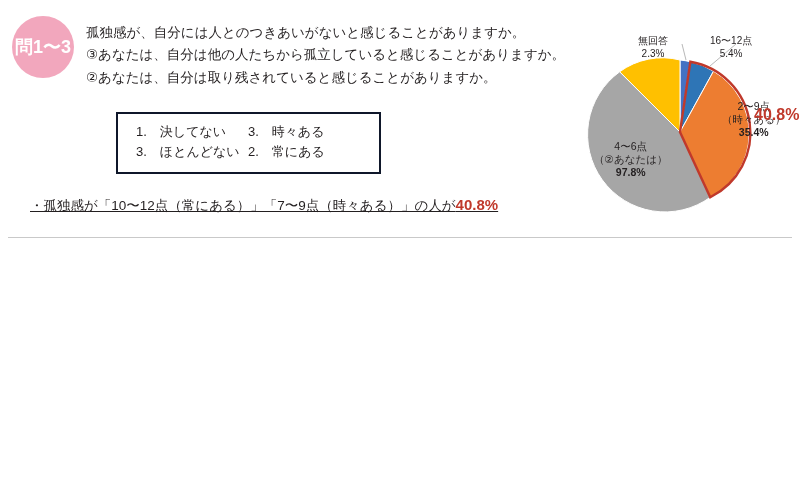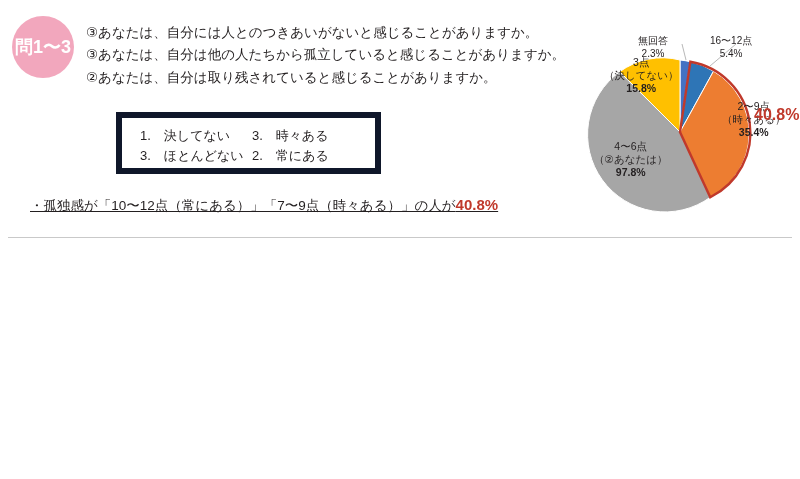--- a/index.html
+++ b/index.html
@@ -28,21 +28,21 @@
     color:#ffffff;font-size:18px;font-weight:bold;letter-spacing:0px;
   }
 
   
   .qlist{position:absolute;left:86px;top:22px;width:470px;}
   .qlist div{font-size:13.5px;line-height:1.65;white-space:nowrap;}
 
   
   .choicebox{
     position:absolute;
-    border:6px solid #0f172a;
+    border:2px solid #0f172a;
     background:#ffffff;
     box-sizing:border-box;
   }
   #choicebox-top{left:116px;top:112px;width:265px;height:62px;}
   .choicerow{display:flex;font-size:13px;line-height:1.55;}
   .choicerow .c{white-space:nowrap;}
   #choicebox-top .inner{padding:8px 0 0 18px;}
   #choicebox-top .c1{width:112px;}
 
   
@@ -69,21 +69,21 @@
 </head>
 <body>
 
 <div class="divider"></div>
 
 <section class="panel" id="panel-top">
 
   <div class="badge">問1〜3</div>
 
   <div class="qlist">
-    <div>③あなたは、自分には人とのつきあいがないと感じることがありますか。</div>
+    <div>孤独感が、自分には人とのつきあいがないと感じることがありますか。</div>
     <div>③あなたは、自分は他の人たちから孤立していると感じることがありますか。</div>
     <div>②あなたは、自分は取り残されていると感じることがありますか。</div>
   </div>
 
   <div class="choicebox" id="choicebox-top">
     <div class="inner">
       <div class="choicerow">
         <span class="c c1">1.　決してない</span>
         <span class="c">3.　時々ある</span>
       </div>
@@ -122,25 +122,20 @@
       <div>（時々ある）</div>
       <div class="v">35.4%</div>
     </div>
 
     <div class="pielabel inside" style="left:34px;top:126px;">
       <div>4〜6点</div>
       <div>（②あなたは）</div>
       <div class="v">97.8%</div>
     </div>
 
-    <div class="pielabel inside" style="left:44px;top:42px;">
-      <div>3点</div>
-      <div>（決してない）</div>
-      <div class="v">15.8%</div>
-    </div>
 
     <div class="callout" style="left:78px;top:0px;">
       <div>無回答</div>
       <div>2.3%</div>
     </div>
 
     <div class="callout" style="left:150px;top:0px;">
       <div>16〜12点</div>
       <div>5.4%</div>
     </div>

